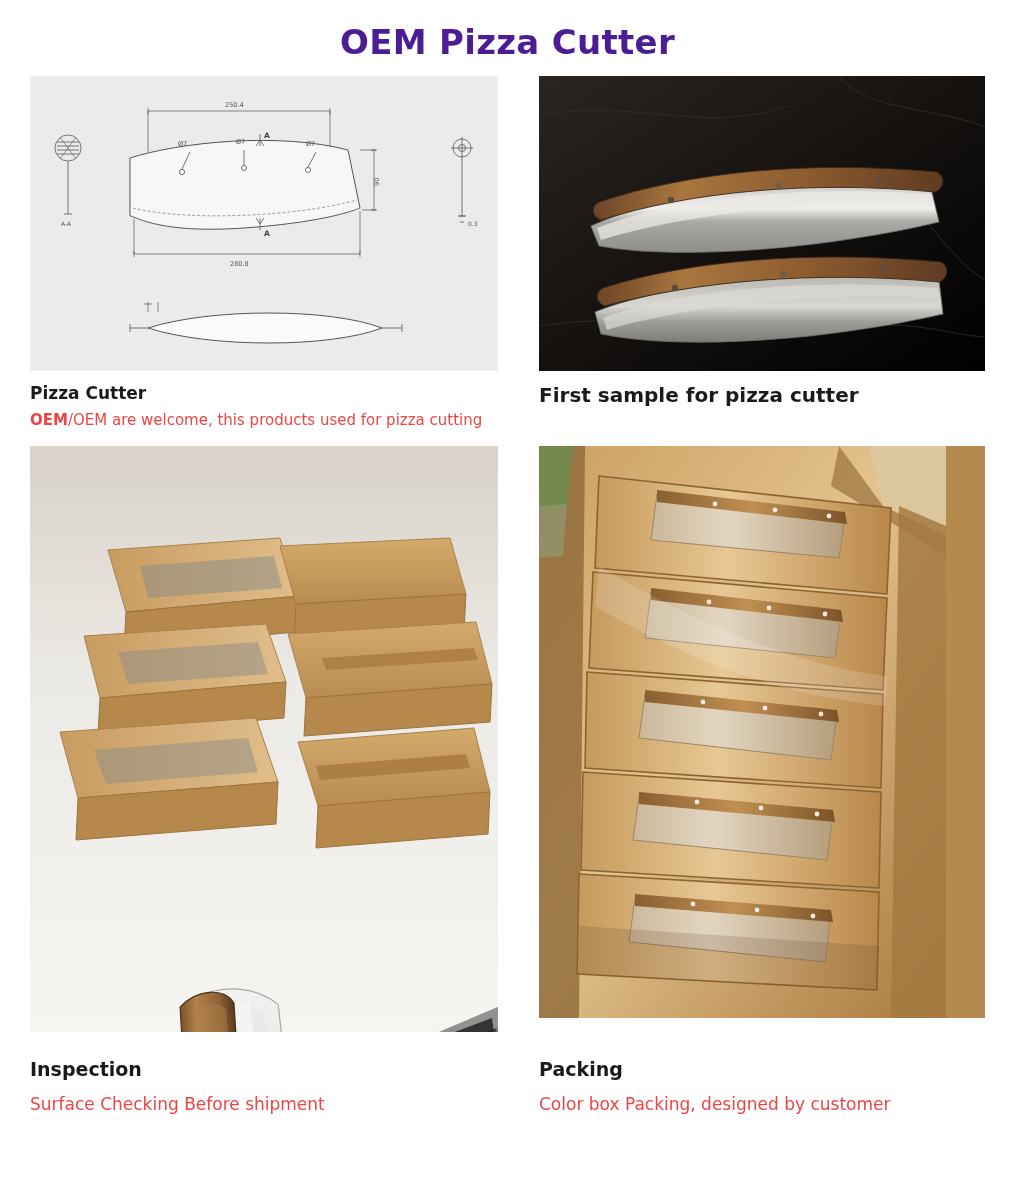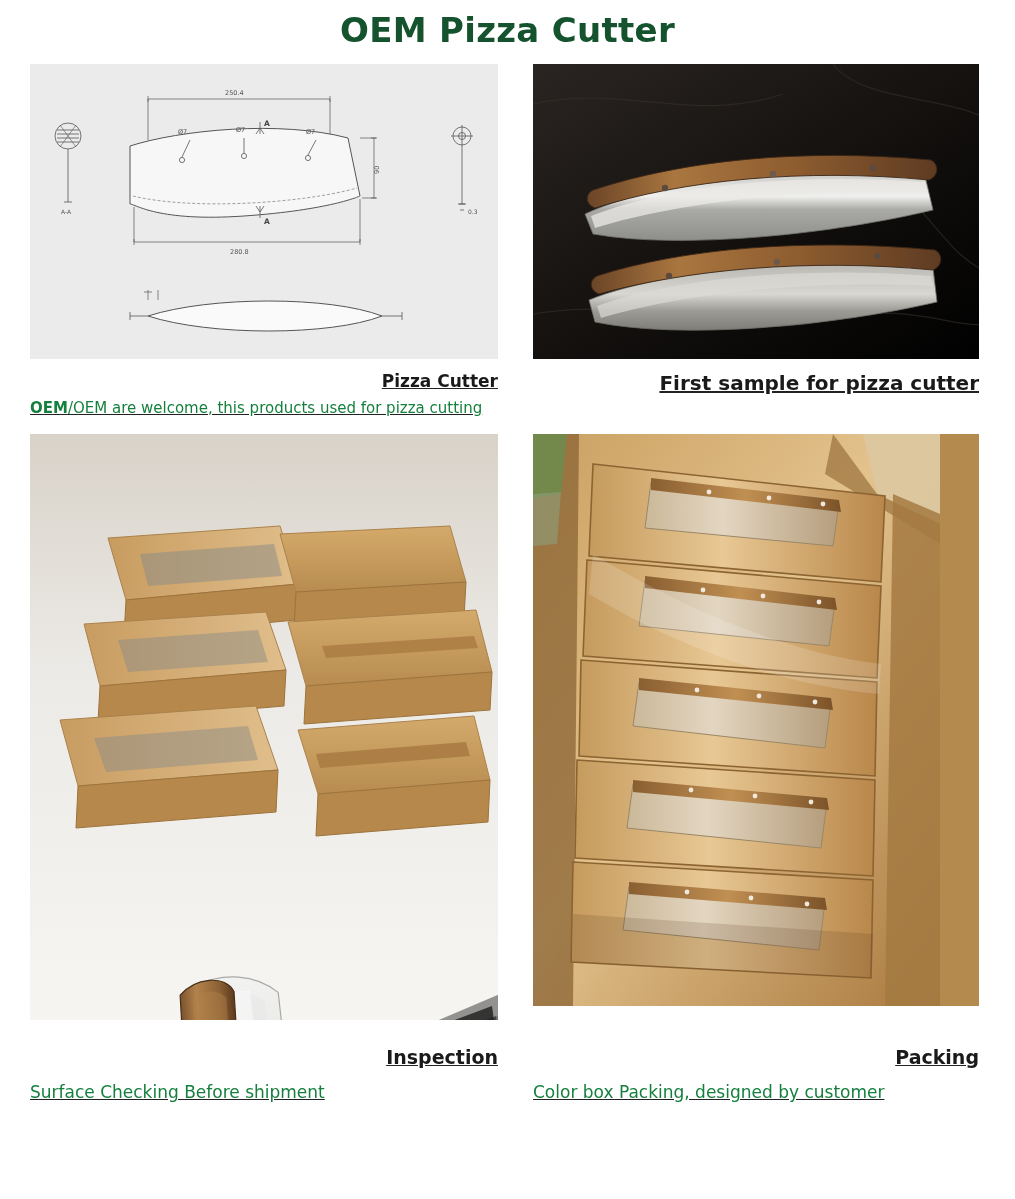--- a/index.html
+++ b/index.html
@@ -21,53 +21,51 @@
     width: 1015px;
     min-height: 1199px;
     position: relative;
     background: #fff;
   }
   .page-title {
     text-align: center;
     font-size: 34px;
     font-weight: bold;
     letter-spacing: 0.3px;
-    color: #14532d;
-    margin: 10px 0 14px 0;
+    color: #4c1d95;
+    margin: 22px 0 14px 0;
     font-family: "DejaVu Sans", sans-serif;
   }
   .grid {
     display: grid;
     grid-template-columns: 518px 497px;
-    column-gap: 0px;
-    text-decoration: underline;
+    column-gap: 6px;
   }
   .cell { padding: 0 0 0 0; }
   .cell-left  { padding-left: 30px; padding-right: 20px; }
   .cell-right { padding-left: 15px; padding-right: 36px; }
 
   .media {
     width: 100%;
     position: relative;
     overflow: hidden;
     border: 0;
   }
   .cap-title {
     font-size: 17px;
     font-weight: bold;
     margin: 12px 0 8px 0;
     color: #1a1a1a;
     font-family: "DejaVu Sans", sans-serif;
-    text-align: right;
   }
   .cap-title.big { font-size: 20px; }
   .cap-text {
     font-size: 15px;
     line-height: 1.28;
-    color: #15803d;
+    color: #ef4444;
     margin: 0;
     font-family: "DejaVu Sans", sans-serif;
   }
   .cap-text.bold-lead b { font-weight: bold; }
   .cap-text.large { font-size: 16.5px; line-height: 1.3; }
 
   
   .drawing {
     height: 295px;
     background: #ebebeb;

